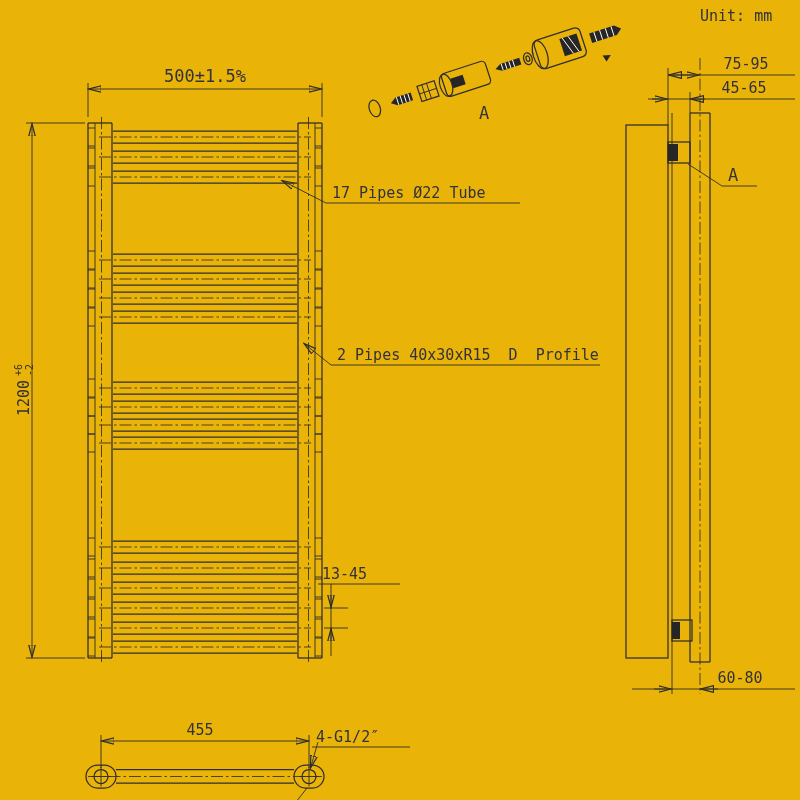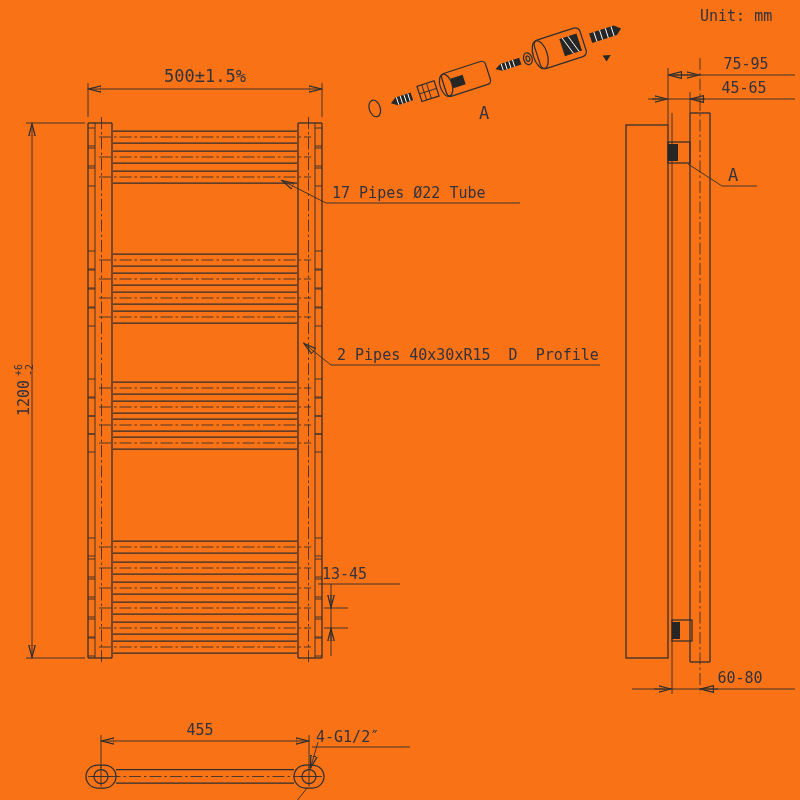--- a/index.html
+++ b/index.html
@@ -1,16 +1,16 @@
 <!DOCTYPE html>
 <html><head>
 <meta charset="utf-8">
 <style>
   html,body{margin:0;padding:0;background:#ffffff;}
-  #canvas{position:relative;width:800px;height:800px;background:#f97316;overflow:hidden;}
+  #canvas{position:relative;width:800px;height:800px;background:#eab308;overflow:hidden;}
   svg line, svg path, svg rect, svg ellipse, svg circle, svg polyline{
     stroke:#2e2e2e; fill:none; stroke-width:1.25; stroke-linecap:butt;
   }
   svg .thin{stroke-width:0.9;}
   svg .cl{stroke-width:0.85; stroke-dasharray:12 3 2.5 3;}
   svg .dark{fill:#262626; stroke:none;}
   svg .whiteln{stroke:#ffffff; stroke-width:0.9;}
   svg text{
     fill:#32323c; stroke:none;
     font-family:"DejaVu Sans Mono","Liberation Mono",monospace;

